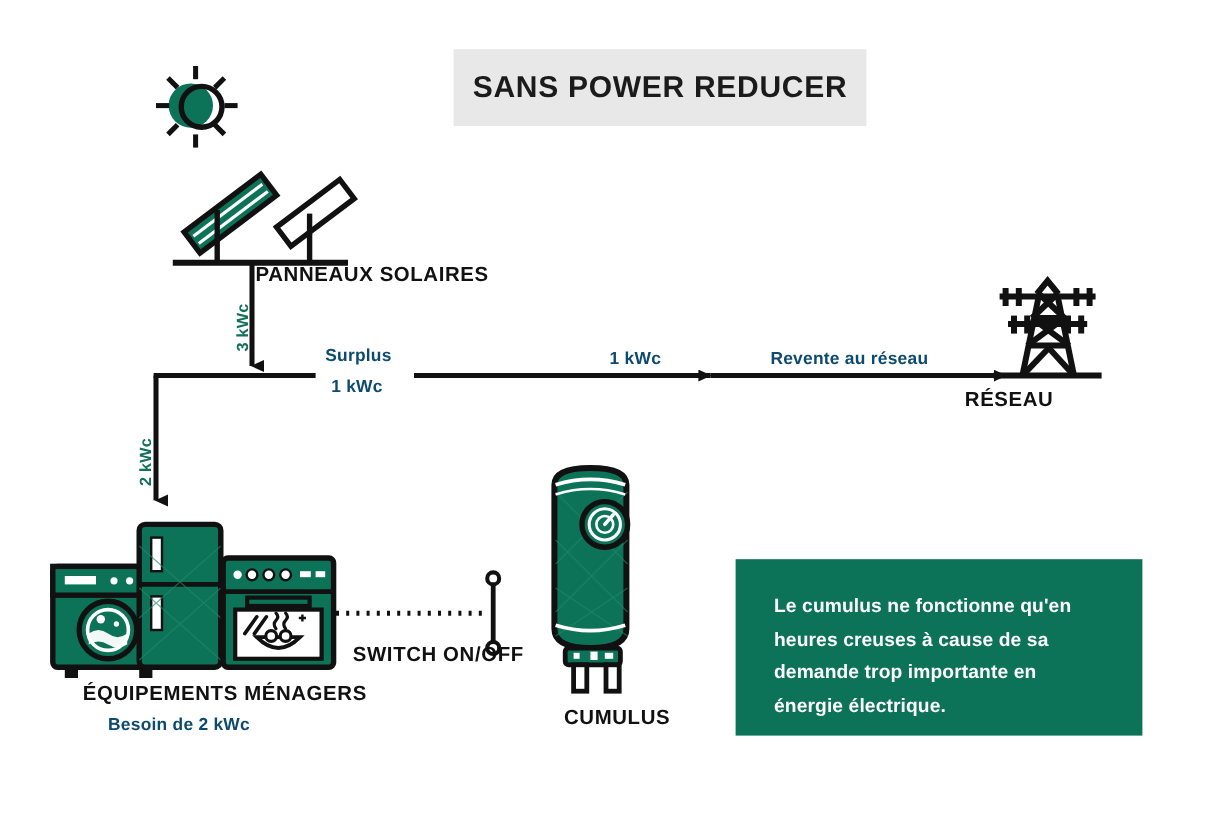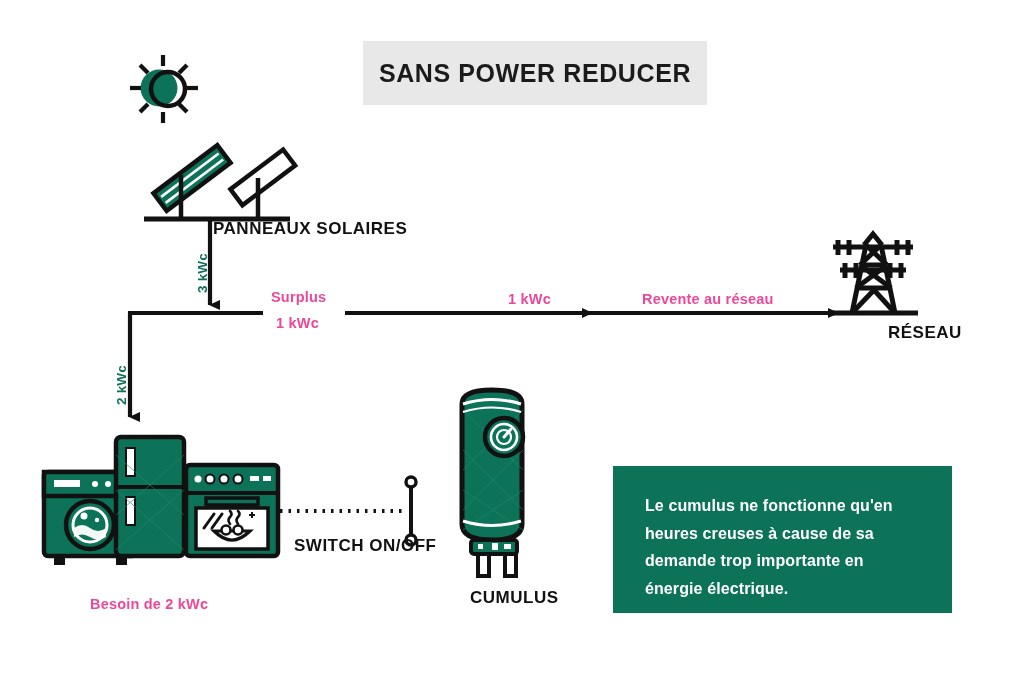--- a/index.html
+++ b/index.html
@@ -24,21 +24,21 @@
     position: absolute;
     top: 0;
     left: 0;
     width: 1024px;
     height: 683px;
   }
   .abs { position: absolute; }
 
   
   #title-banner {
-    left: 363px;
+    left: 378px;
     top: 41px;
     width: 344px;
     height: 64px;
     background: #e8e8e8;
     display: flex;
     align-items: center;
     justify-content: center;
   }
   #title-text {
     font-size: 25px;
@@ -51,21 +51,21 @@
 
   
   .lbl-black {
     color: #111111;
     font-weight: 700;
     font-size: 17px;
     letter-spacing: 0.5px;
     white-space: nowrap;
   }
   .lbl-green {
-    color: #ec4899;
+    color: #0c4a6e;
     font-weight: 700;
     font-size: 14.5px;
     letter-spacing: 0.2px;
     white-space: nowrap;
   }
   .lbl-green-sm {
     color: #11705a;
     font-weight: 700;
     font-size: 13.5px;
     letter-spacing: 0.2px;
@@ -285,22 +285,23 @@
   <div class="abs lbl-green-sm rot" style="left:195px; top:293px;">3 kWc</div>
 
   <div class="abs lbl-green-sm rot" style="left:114px; top:405px;">2 kWc</div>
 
   <div class="abs lbl-green" style="left:271px; top:289px;">Surplus</div>
   <div class="abs lbl-green" style="left:276px; top:315px;">1 kWc</div>
 
   <div class="abs lbl-green" style="left:508px; top:291px;">1 kWc</div>
   <div class="abs lbl-green" style="left:642px; top:291px;">Revente au réseau</div>
 
-  <div class="abs lbl-black" style="left:888px; top:323px;">RÉSEAU</div>
-
+  <div class="abs lbl-black" style="left:804px; top:323px;">RÉSEAU</div>
+
+  <div class="abs lbl-black" style="left:69px; top:568px;">ÉQUIPEMENTS MÉNAGERS</div>
   <div class="abs lbl-green" style="left:90px; top:596px;">Besoin de 2 kWc</div>
 
   <div class="abs lbl-black" style="left:294px; top:536px;">SWITCH ON/OFF</div>
 
   <div class="abs lbl-black" style="left:470px; top:588px;">CUMULUS</div>
 
   <div class="abs" id="info-box">
     <div id="info-box-text">Le cumulus ne fonctionne qu'en heures creuses à cause de sa demande trop importante en énergie électrique.</div>
   </div>
 

